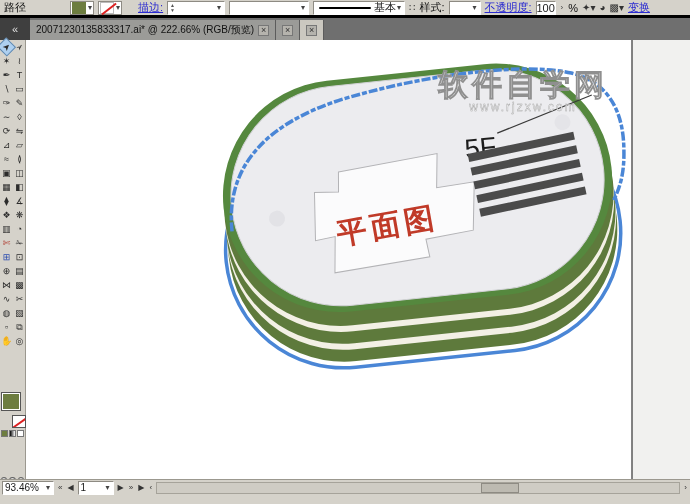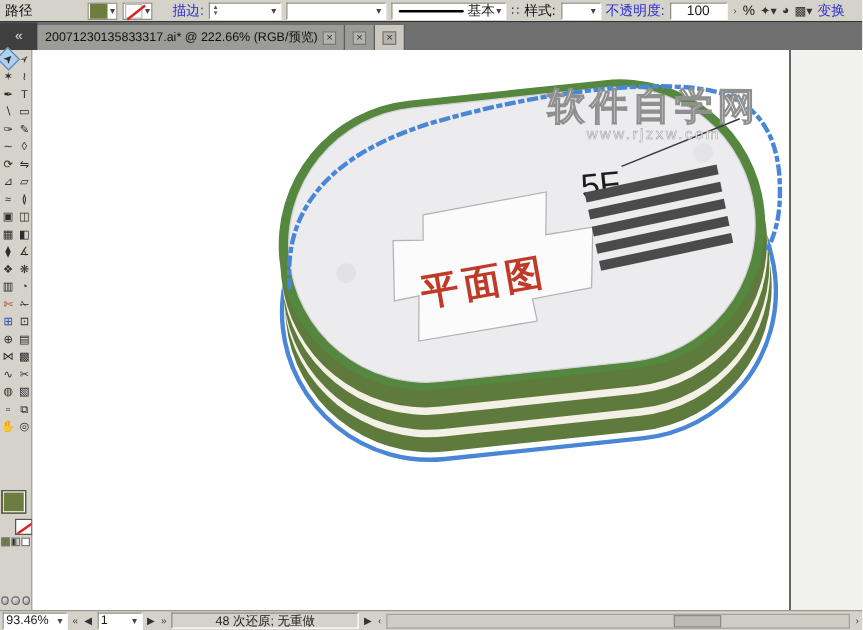--- a/index.html
+++ b/index.html
@@ -2,24 +2,24 @@
 <html><head>
 <meta charset="utf-8">
 <style>
   * { box-sizing: border-box; margin: 0; padding: 0; }
   html,body { width:690px; height:504px; }
   body { font-family:"Liberation Sans", sans-serif; font-size:11px; color:#1a1a1a; }
   .app { position:relative; width:690px; height:504px; background:#d5d2ca; overflow:hidden; }
 
   
   .control-bar { position:absolute; top:0; left:0; right:0; height:18px;
-    background:#d5d2ca; border-bottom:1px solid #000000;
+    background:#d5d2ca; border-bottom:3px solid #000000;
     display:flex; align-items:center; gap:4px; padding:0 4px; white-space:nowrap; }
   .cb-label { color:#111; }
-  .link { color:#2b2bd0; cursor:pointer; }
+  .link { color:#2b2bd0; text-decoration:underline; cursor:pointer; }
   .swatch-btn { display:flex; align-items:center; border:1px solid #8e8b83; background:#fff; height:14px; }
   .swatch-fill { width:14px; height:12px; margin:0 1px; }
   .swatch-none { width:14px; height:12px; margin:0 1px; background:#fff; position:relative; border:1px solid #bbb; }
   .swatch-none::after { content:""; position:absolute; left:-1px; top:5px; width:18px; height:0;
     border-top:2px solid #d22; transform:rotate(-38deg); }
   .dd-arrow { font-size:8px; color:#444; padding:0 1px; }
   .field { background:#fff; border:1px solid; border-color:#8e8b83 #fff #fff #8e8b83; height:14px;
     display:flex; align-items:center; justify-content:space-between; padding:0 2px; }
   .spin { display:flex; flex-direction:column; font-size:5px; line-height:5px; color:#555; margin-right:2px; }
   .brush-line { width:52px; height:2px; background:#000; border-radius:2px; margin:0 3px; }
@@ -55,21 +55,21 @@
   .tb-mini span { width:7px; height:7px; border:1px solid #777; display:block; background:#fff; font-size:0; }
   .screen-modes { display:flex; gap:2px; padding:2px 1px; margin-top:auto; margin-bottom:2px; }
   .screen-modes span { width:7px; height:7px; border-radius:50%; border:1px solid #666;
     background:linear-gradient(135deg,#f5f5f5,#9a9a9a); display:block; }
 
   
   .canvas { position:absolute; top:40px; left:26px; width:664px; height:448px; background:#fff; }
   .canvas svg { display:block; }
 
   
-  .status-bar { position:absolute; left:0; right:0; bottom:0; height:16px; background:#d5d2ca;
+  .status-bar { position:absolute; left:0; right:0; bottom:9px; height:16px; background:#d5d2ca;
     border-top:1px solid #9b988f; display:flex; align-items:center; gap:3px; padding:0 2px; font-size:10px; }
   .nav-btn { font-size:8px; color:#333; padding:0 1px; cursor:pointer; }
   .status-box { width:150px; height:13px; background:#d5d2ca; border:1px solid;
     border-color:#8e8b83 #fff #fff #8e8b83; display:flex; align-items:center; justify-content:center; }
   .hscroll { flex:1; height:12px; background:#cfccc4; border:1px solid #a6a39a; position:relative; }
   .hthumb { position:absolute; left:62%; width:38px; top:0; bottom:0; background:#bdbab1;
     border:1px solid #8e8b83; }
 </style>
 </head>
 <body>
@@ -103,21 +103,21 @@
       <span>基本</span>
       <span class="dd-arrow">▾</span>
     </span>
     <span class="mini-icon">∷</span>
     <span class="cb-label">样式:</span>
     <span class="field" style="width:32px">
       <span></span>
         <span class="dd-arrow">▾</span>
     </span>
     <span class="link">不透明度:</span>
-    <span class="field" style="width:46px;justify-content:center">
+    <span class="field" style="width:20px;justify-content:center">
       <span>100</span>
     </span>
     <span class="dd-arrow">›</span>
     <span class="cb-label">%</span>
     <span class="mini-icon">✦▾</span>
     <span class="mini-icon">◕</span>
     <span class="mini-icon">▩▾</span>
     <span class="link">变换</span>
   </div>
 
@@ -252,23 +252,20 @@
       <span class="dd-arrow">▾</span>
     </span>
     <span class="nav-btn">«</span>
     <span class="nav-btn">◀</span>
     <span class="field" style="width:36px">
       <span>1</span>
       <span class="dd-arrow">▾</span>
     </span>
     <span class="nav-btn">▶</span>
     <span class="nav-btn">»</span>
-    <span class="status-box">
-      <span>48 次还原; 无重做</span>
-    </span>
     <span class="nav-btn">▶</span>
     <span class="nav-btn">‹</span>
     <span class="hscroll">
       <span class="hthumb"></span>
     </span>
     <span class="nav-btn">›</span>
   </div>
 
 </div>
 

